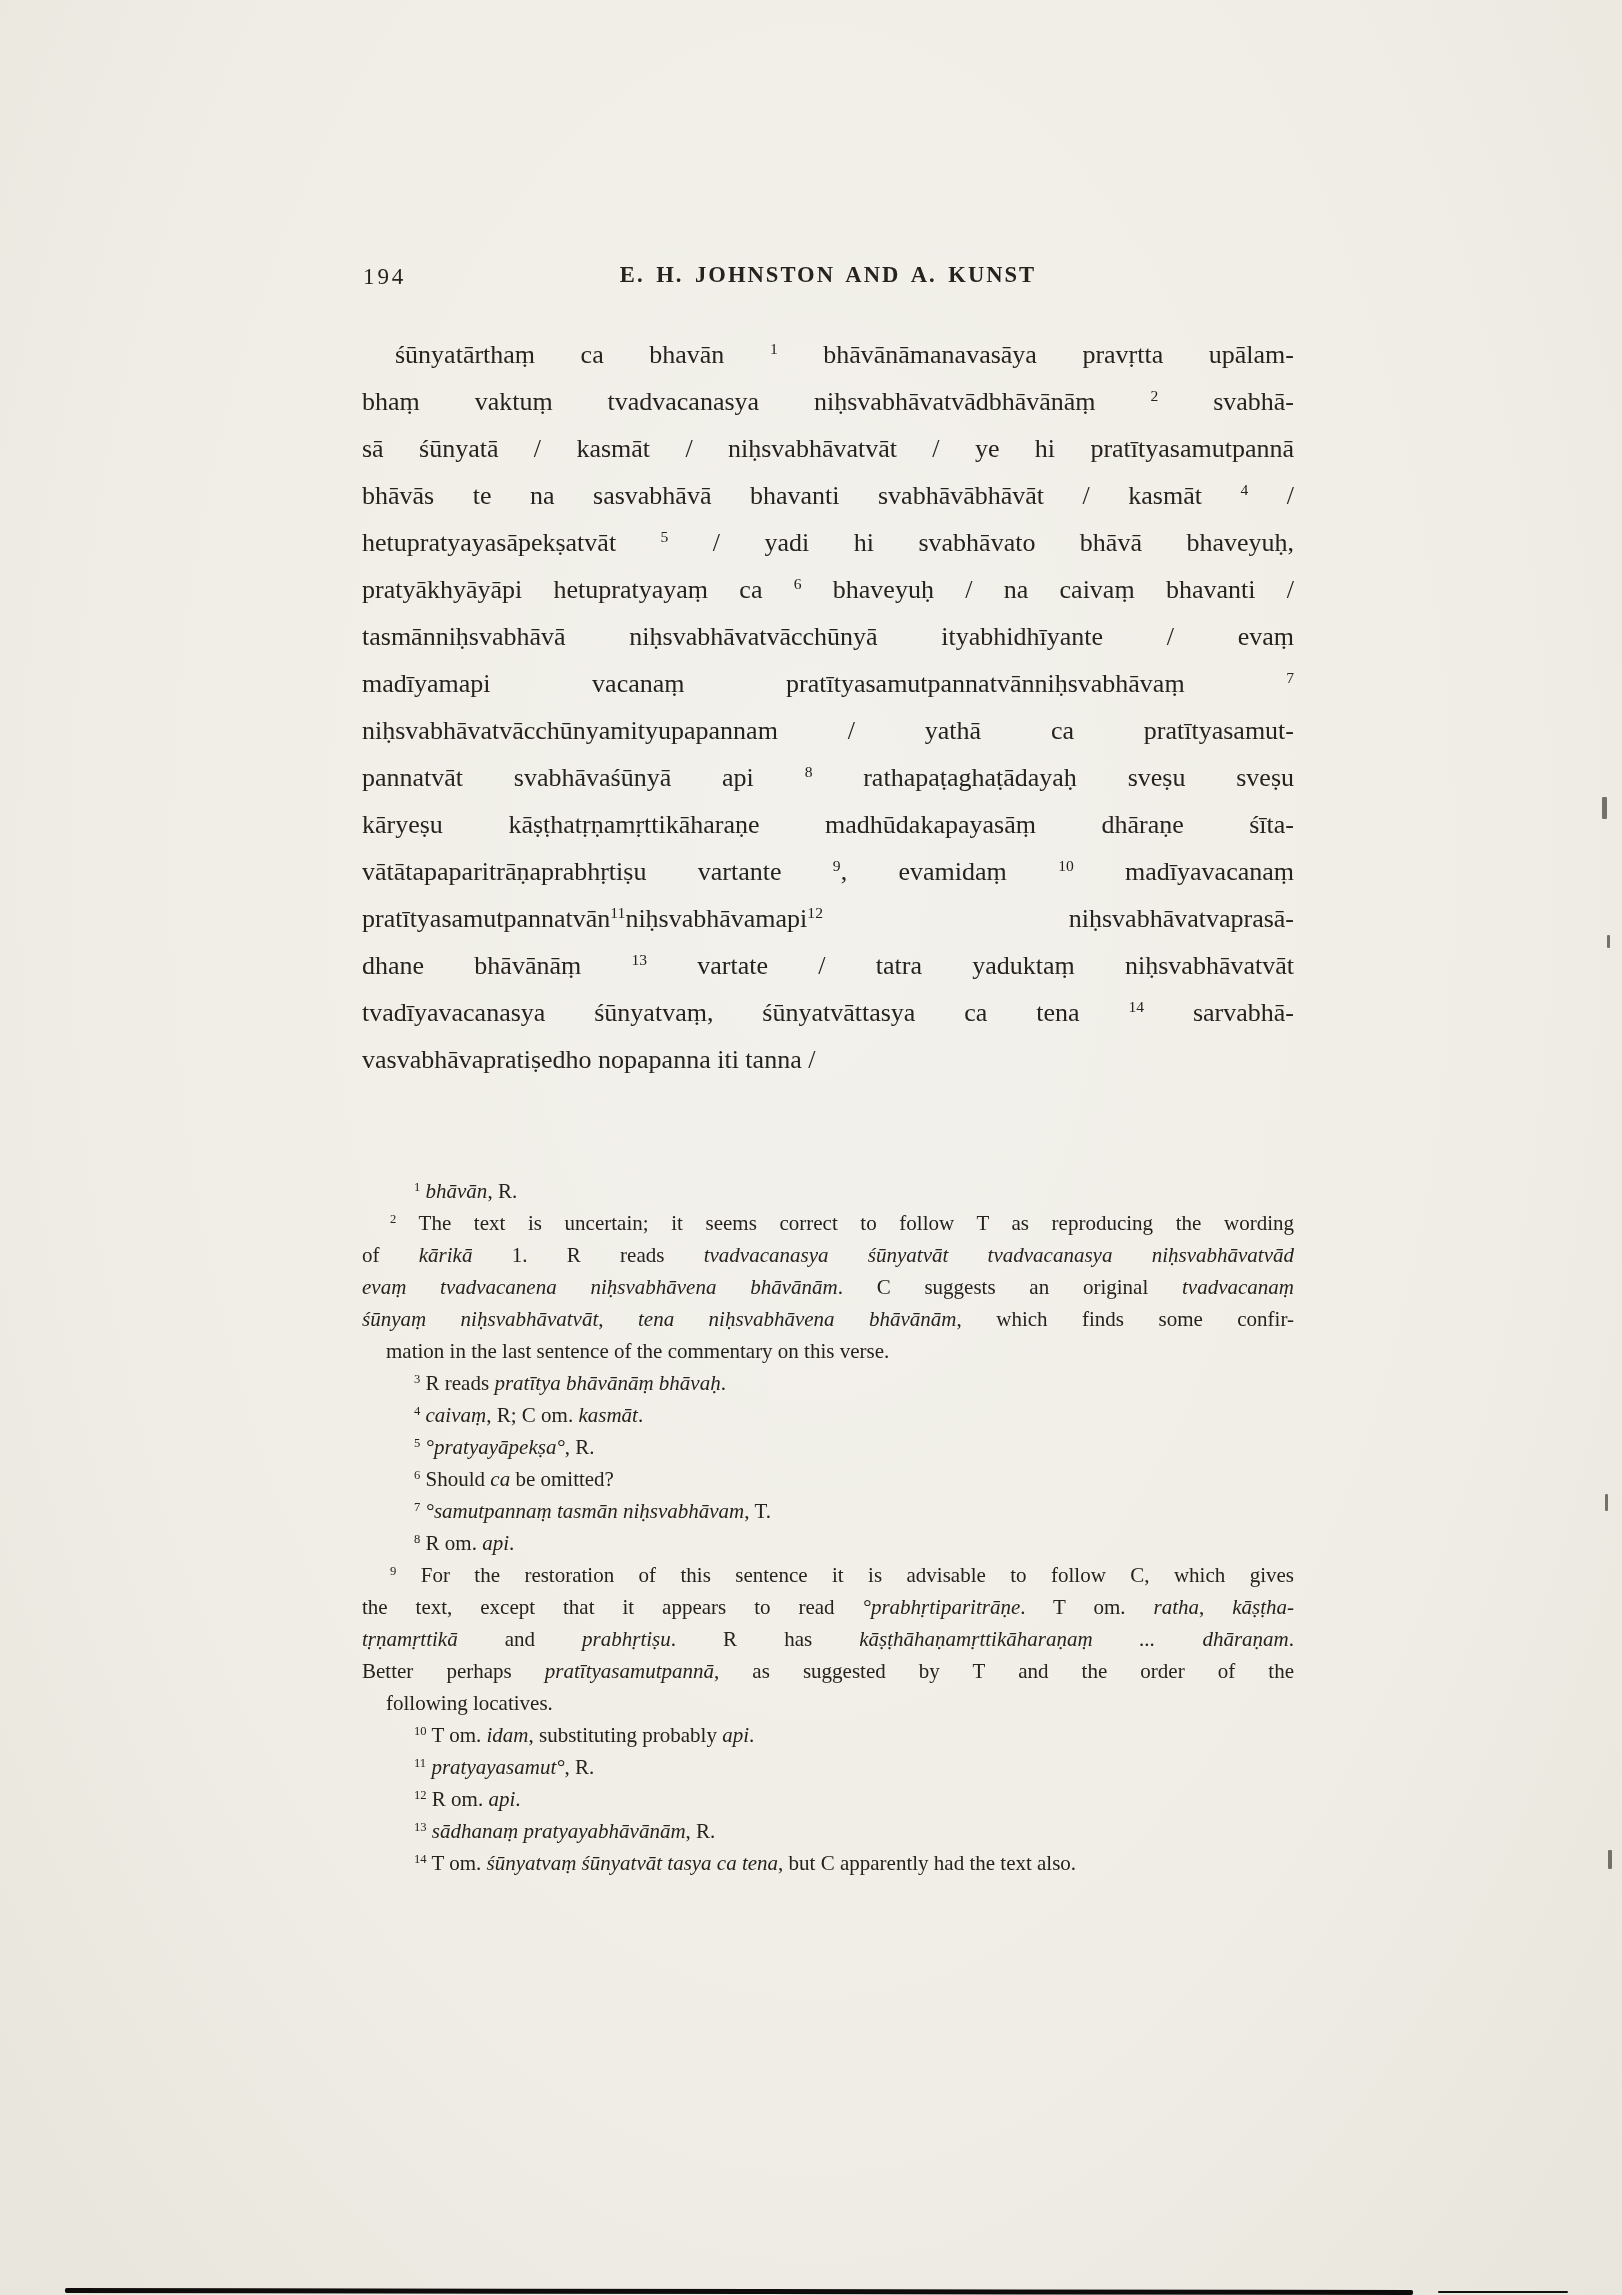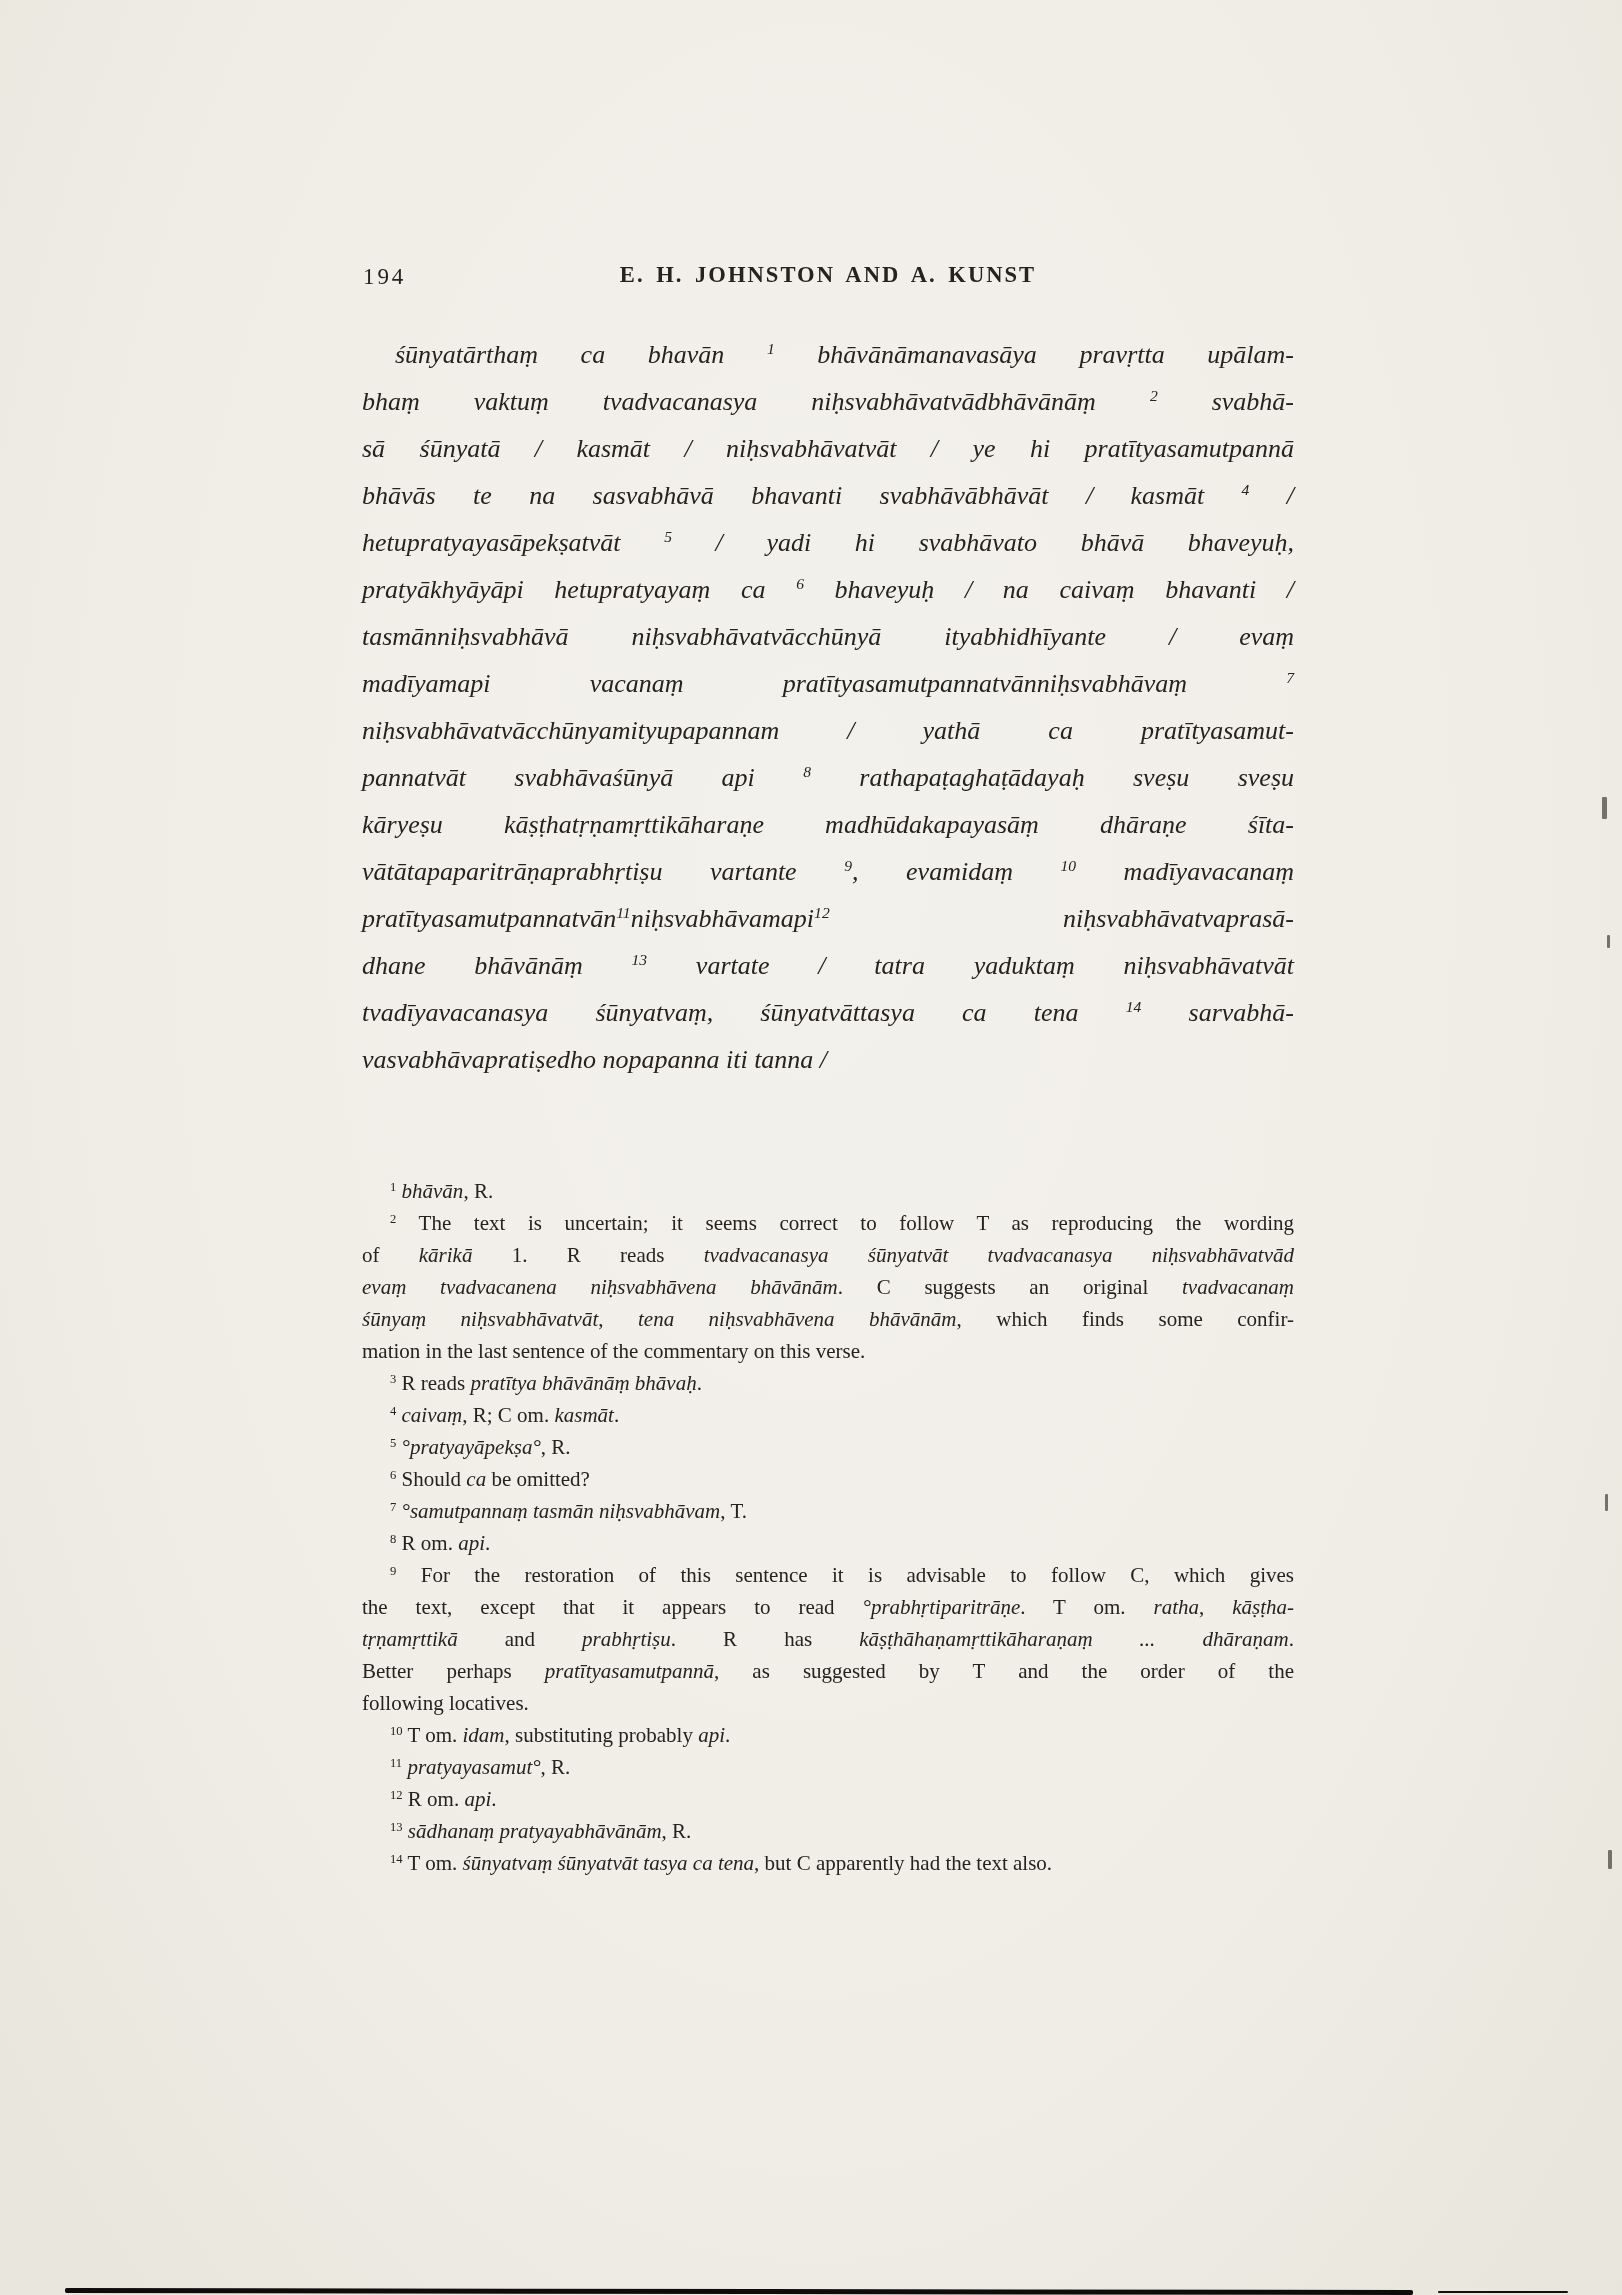--- a/index.html
+++ b/index.html
@@ -38,21 +38,20 @@
   .body-text{
     position:absolute;
     left:362px; top:331px;
     width:932px;
     font-size:26px;
     line-height:47px;
   }
   .line{
     text-align:justify;
     text-align-last:justify;
-    font-style:italic;
   }
   .line.last{ text-align-last:left; }
   .indent{ text-indent:33px; }
   sup{
     font-size:0.60em;
     line-height:0;
     vertical-align:baseline;
     position:relative;
     top:-0.55em;
   }
@@ -60,21 +59,21 @@
     position:absolute;
     left:362px; top:1175px;
     width:932px;
     font-size:21px;
     line-height:32px;
   }
   .fn-line{
     text-align:justify;
     text-align-last:justify;
   }
-  .fn-line.last{ text-align-last:left; }
+  .fn-line.last{ text-align-last:left;margin-left:24px; }
   .fn-line.indent{ text-indent:28px; }
   .it{ font-style:italic; }
   
   .scan-bottom-edge{
     position:absolute;
     left:65px; bottom:1.1px;
     width:1348px; height:5.1px;
     background:#0e0d0b;
     border-radius:1.7px;
     transform:rotate(0.08deg);

